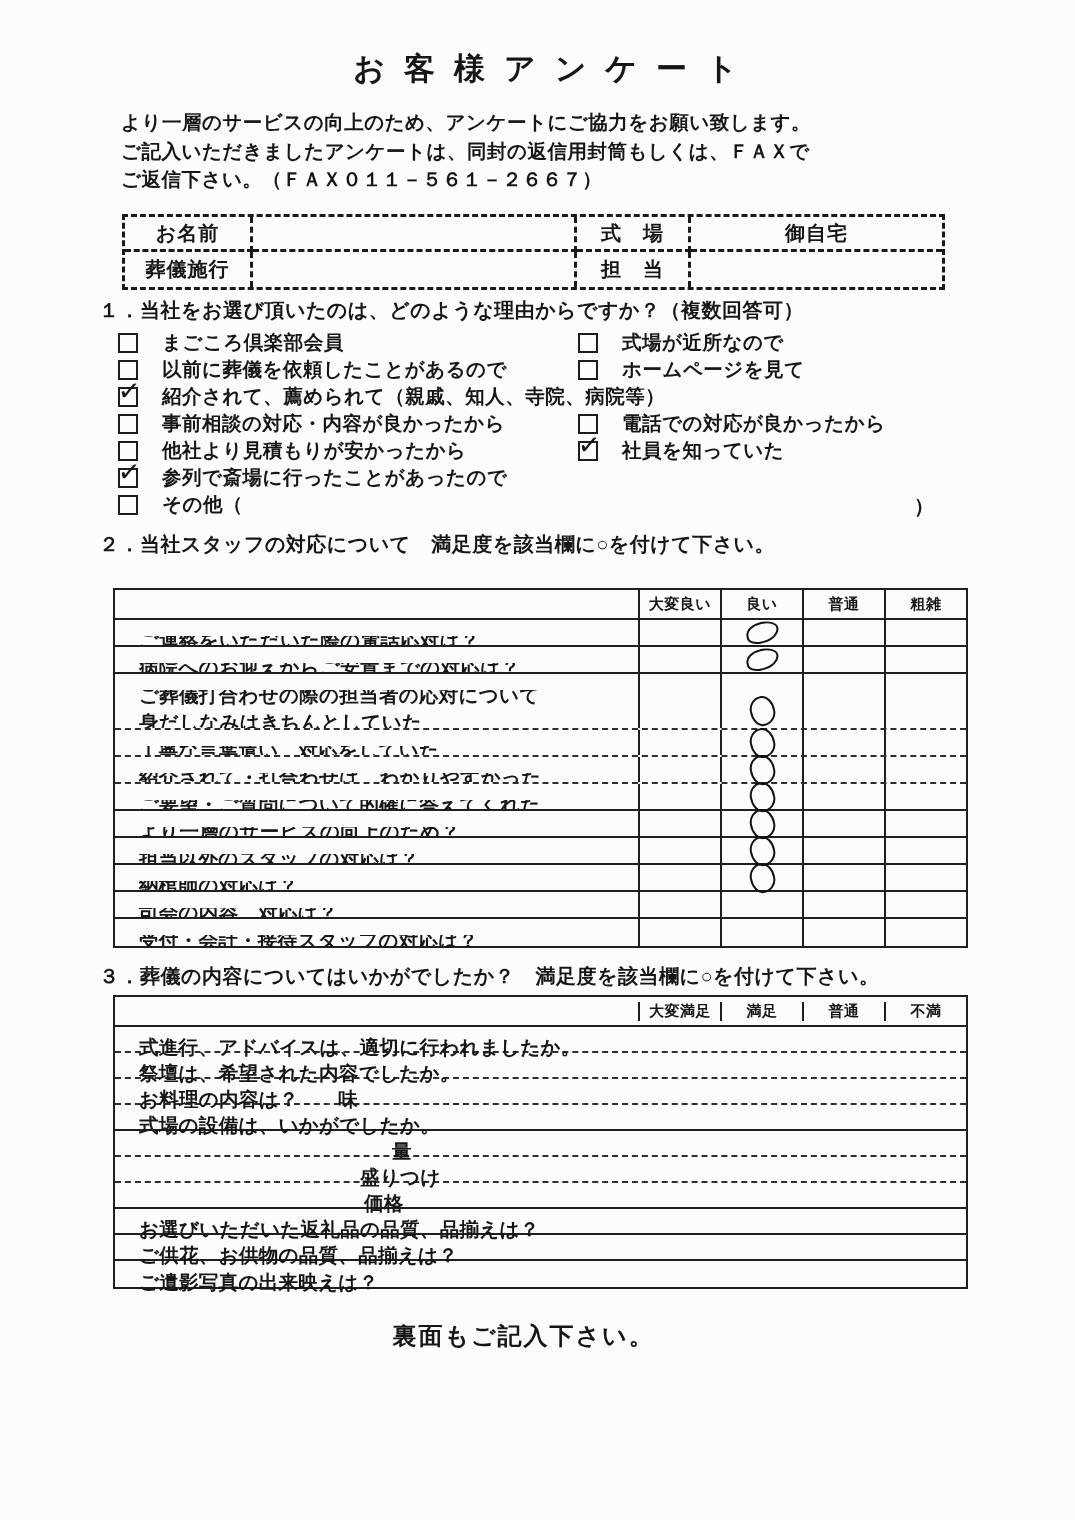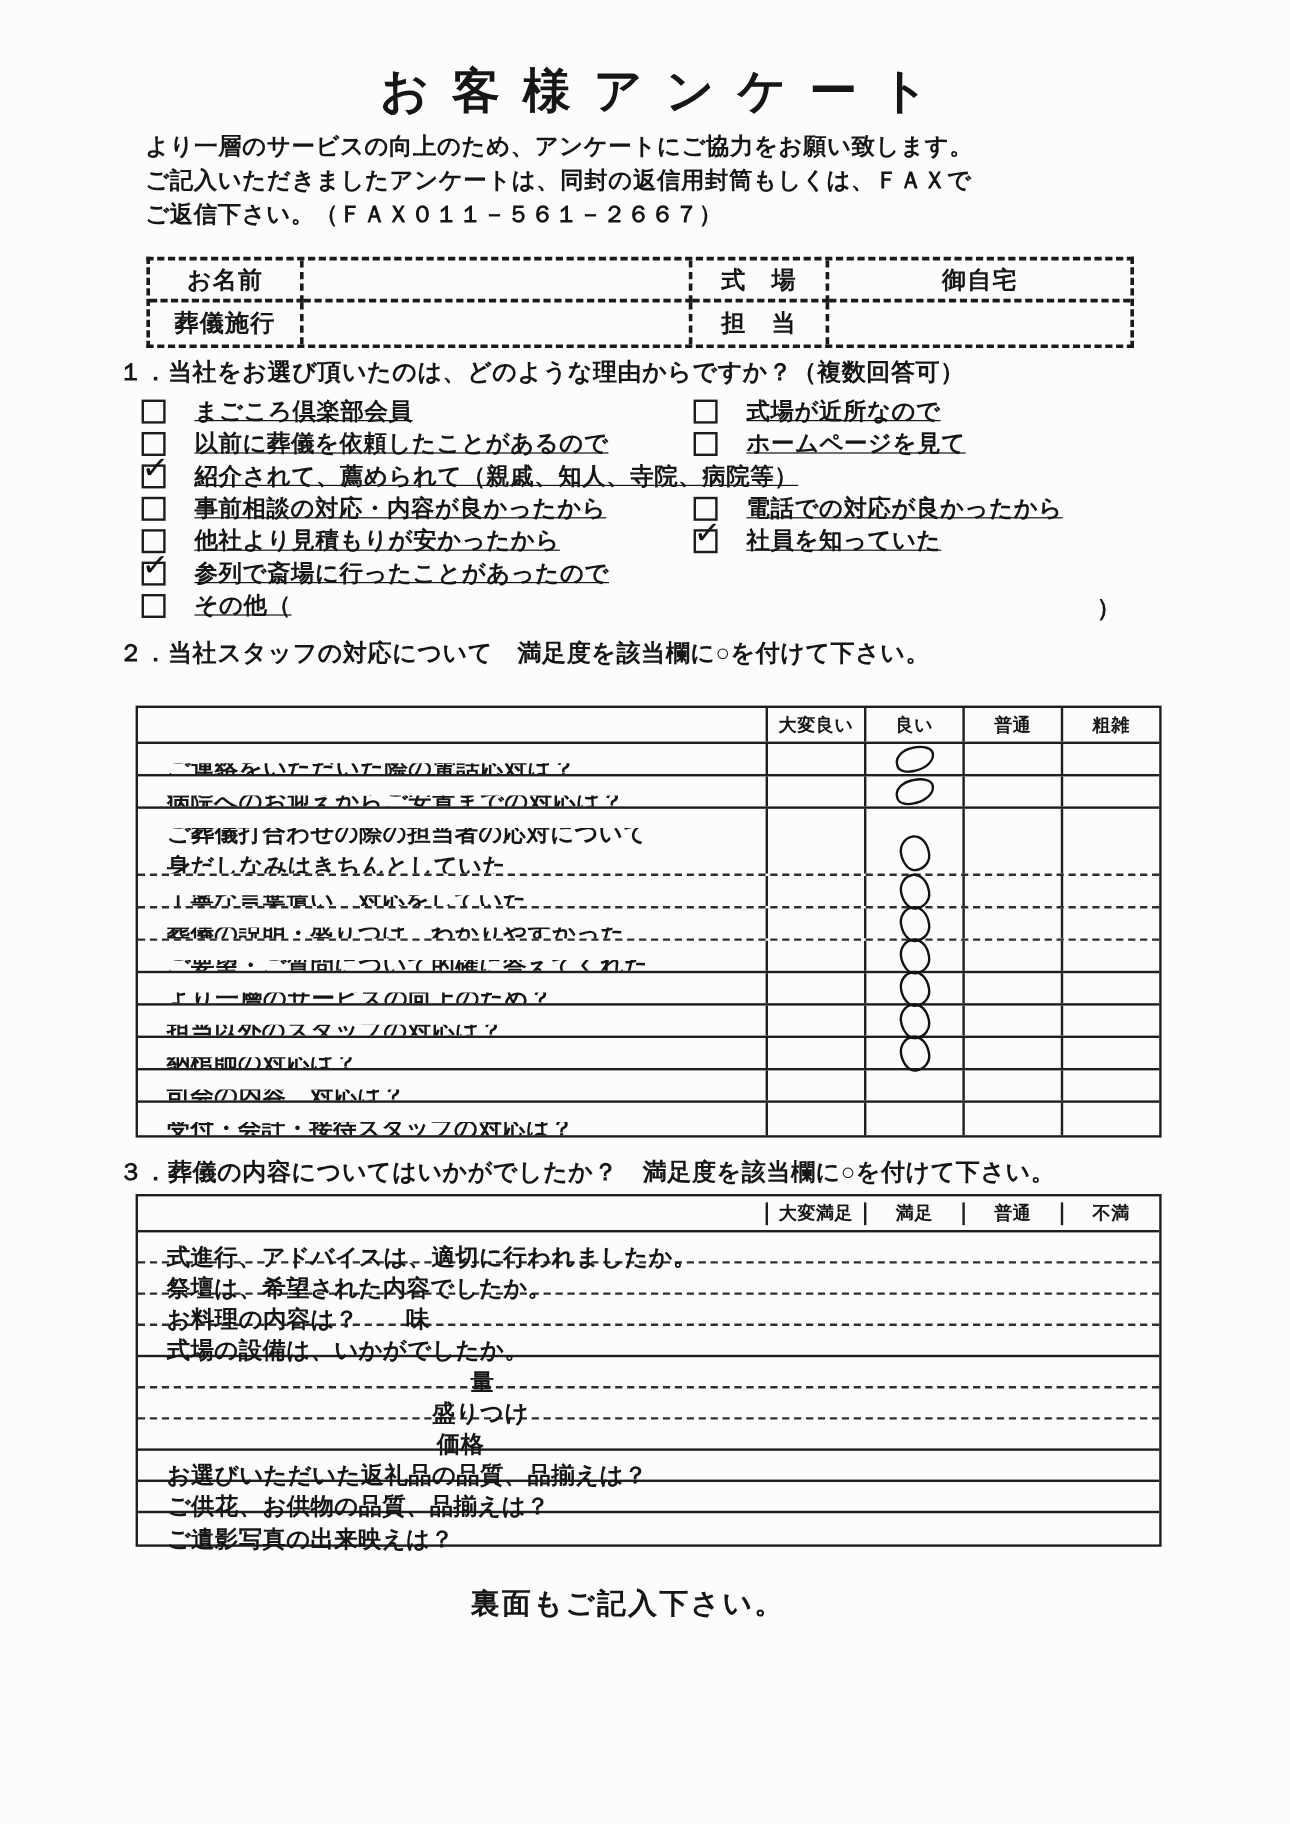--- a/index.html
+++ b/index.html
@@ -4,21 +4,21 @@
 <style>
   html,body{margin:0;padding:0;background:#e8e8e8;}
   .page{
     position:relative;width:1075px;height:1520px;background:#fcfcfb;
     color:#161616;font-family:"Liberation Sans","DejaVu Sans",sans-serif;
     margin:0 auto;overflow:hidden;
   }
   
   .page-title{
     position:absolute;top:48px;left:16px;right:0;margin:0;text-align:center;
-    font-size:40px;font-weight:700;letter-spacing:19px;text-indent:19px;white-space:nowrap;
+    font-size:31px;font-weight:700;letter-spacing:19px;text-indent:19px;white-space:nowrap;
   }
   
   .intro{position:absolute;top:108px;left:121px;font-size:19.5px;line-height:28.5px;font-weight:600;letter-spacing:0.5px;}
   
   .info-box{
     position:absolute;top:214px;left:122px;width:823px;height:76px;box-sizing:border-box;
     border:3px dashed #1a1a1a;display:grid;grid-template-columns:128px 324px 114px 1fr;
     grid-template-rows:1fr 1fr;font-weight:600;
   }
   .ib-cell{border-right:3px dashed #1a1a1a;border-bottom:3px dashed #1a1a1a;display:flex;align-items:center;justify-content:center;font-size:20px;letter-spacing:1px;box-sizing:border-box;white-space:nowrap;}
@@ -30,21 +30,21 @@
   #q2-heading{top:531px;left:99px;}
   #q3-heading{top:963px;left:99px;}
   
   #q1-rows{position:absolute;top:329px;left:118px;width:830px;}
   .q1-row{position:relative;height:27px;}
   .opt{position:absolute;top:0;display:flex;align-items:center;height:27px;}
   .opt.left{left:0;}
   .opt.right{left:460px;}
   .cbx{position:relative;width:16px;height:16px;border:2px solid #1c1c1c;display:inline-block;flex:none;background:transparent;}
   .ck{position:absolute;left:-2px;top:-14px;font-size:27px;font-weight:700;color:#141414;transform:rotate(4deg);font-family:"DejaVu Sans",sans-serif;}
-  .optlab{margin-left:24px;font-size:19.5px;font-weight:600;white-space:nowrap;letter-spacing:0.5px;text-decoration:underline;}
+  .optlab{margin-left:24px;font-size:19.5px;font-weight:600;white-space:nowrap;letter-spacing:0.5px;}
   .q1-tail{position:absolute;right:14px;top:2px;font-size:20px;font-weight:600;}
   
   .stable{position:absolute;left:113px;width:855px;border:2px solid #1f1f1f;box-sizing:border-box;background:transparent;}
   #table-q2{top:588px;}
   #table-q3{top:995px;}
   .trow{display:flex;border-bottom:2px solid #1f1f1f;box-sizing:border-box;align-items:stretch;}
   .trow.b-dash{border-bottom:2px dashed #2e2e2e;}
   .stable .trow:last-child{border-bottom:none;}
   #table-q2 .trow{height:27px;}
   #table-q2 .trow.two{height:56px;}
@@ -199,21 +199,21 @@
       <div class="trow b-dash">
         <div class="tlabel">丁寧な言葉遣い、対応をしていた</div>
         <div class="tcell"></div>
         <div class="tcell">
           <div class="circle"></div>
         </div>
         <div class="tcell"></div>
         <div class="tcell"></div>
       </div>
       <div class="trow b-dash">
-        <div class="tlabel">葬儀の説明・盛りつけ、わかりやすかった</div>
+        <div class="tlabel">紹介されて・打合わせは、わかりやすかった</div>
         <div class="tcell"></div>
         <div class="tcell">
           <div class="circle"></div>
         </div>
         <div class="tcell"></div>
         <div class="tcell"></div>
       </div>
       <div class="trow b-solid">
         <div class="tlabel">ご要望・ご質問について的確に答えてくれた</div>
         <div class="tcell"></div>

